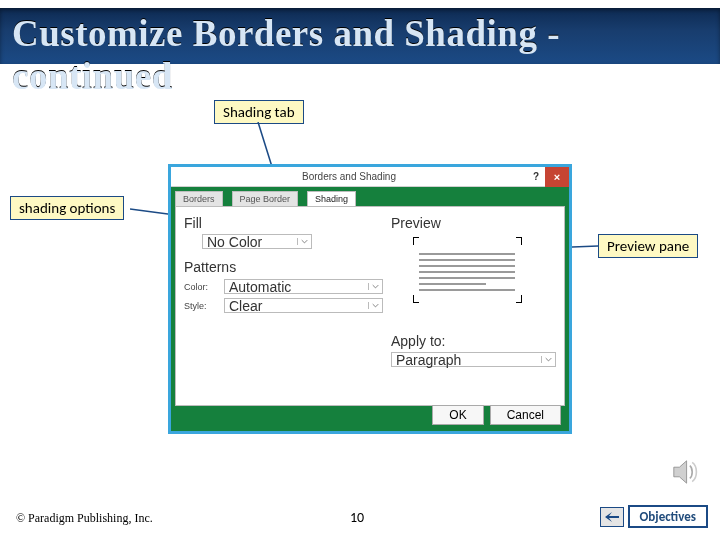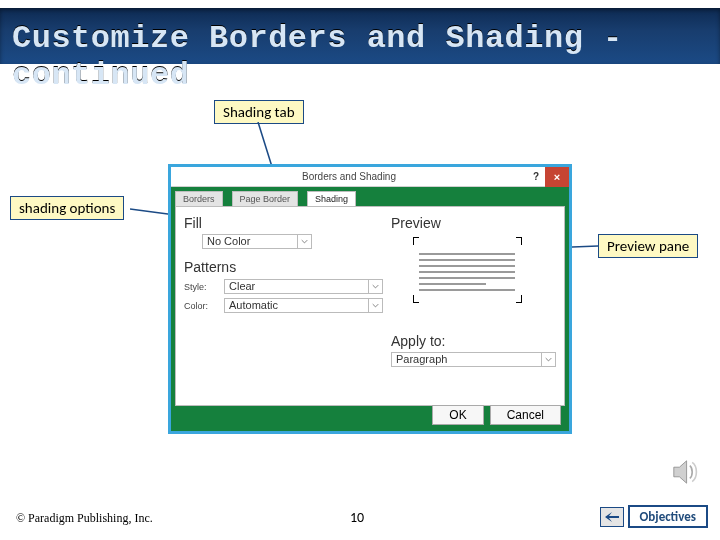--- a/index.html
+++ b/index.html
@@ -13,27 +13,27 @@
     overflow: hidden;
   }
   .title-band {
     position: absolute;
     top: 8px; left: 0; width: 720px; height: 56px;
     background: linear-gradient(#0d2a52,#183d6e 40%,#1b4a85);
     box-shadow: 0 2px 4px rgba(0,0,0,.4) inset;
   }
   .title-text {
     position: absolute;
-    top: 20px; left: 12px;
-    font-size: 32px;
+    top: 12px; left: 12px;
+    font-size: 37px;
     font-weight: 800;
     color: #d7e6f5;
     letter-spacing: .5px;
     text-shadow: 0 -1px 0 #000;
-    font-family: Liberation Mono, monospace;
+    font-family: Liberation Serif, serif;
   }
   .callout {
     position: absolute;
     background: #fef9c3;
     border: 1px solid #1b4a85;
     padding: 2px 8px;
     font-size: 15px;
     font-family: Calibri, Arial, sans-serif;
   }
   svg.connector { position:absolute; pointer-events:none; }
@@ -77,22 +77,22 @@
     margin:0 4px 4px 4px; background:#fff;
     border:1px solid #bdbdbd;
     height: 200px;
     padding:6px 8px;
     display:flex; gap:8px;
   }
   .left-col { flex:1; }
   .right-col { width:165px; }
   .grp-label { font-size:14px; color:#333; margin:2px 0 3px 0; }
   .combo {
-    display:flex; 
-    border:1px solid #bbb; height:15px; font-size:11px;
+    display:flex; align-items:center;
+    border:1px solid #bbb; height:15px; font-size:14px;
     background:#fff;
     gap:11px;
   }
   .combo .val { flex:1; padding:0 4px; color:#333; }
   .combo .arr {
     width:14px; border-left:1px solid #bbb;
     display:flex; align-items:center; justify-content:center;
   }
   .arr svg { width:7px; height:7px; }
   .row { display:flex; align-items:center; gap:6px; margin:4px 0; }
@@ -193,34 +193,34 @@
       <div class="combo" style="width:110px;margin-left:18px;">
         <span class="val">No Color</span>
         <span class="arr">
             <svg viewBox="0 0 10 10">
               <path d="M1 3l4 4 4-4" stroke="#555" fill="none"></path>
             </svg>
           </span>
       </div>
       <div class="grp-label" style="margin-top:10px;">Patterns</div>
       <div class="row">
-        <span class="lbl">Style:</span>
+        <span class="lbl">Color:</span>
         <div class="combo">
-          <span class="val">Clear</span>
+          <span class="val">Automatic</span>
           <span class="arr">
               <svg viewBox="0 0 10 10">
                 <path d="M1 3l4 4 4-4" stroke="#555" fill="none"></path>
               </svg>
             </span>
         </div>
       </div>
       <div class="row">
-        <span class="lbl">Color:</span>
+        <span class="lbl">Style:</span>
         <div class="combo">
-          <span class="val">Automatic</span>
+          <span class="val">Clear</span>
           <span class="arr">
               <svg viewBox="0 0 10 10">
                 <path d="M1 3l4 4 4-4" stroke="#555" fill="none"></path>
               </svg>
             </span>
         </div>
       </div>
     </div>
     <div class="right-col">
       <div class="grp-label">Preview</div>

